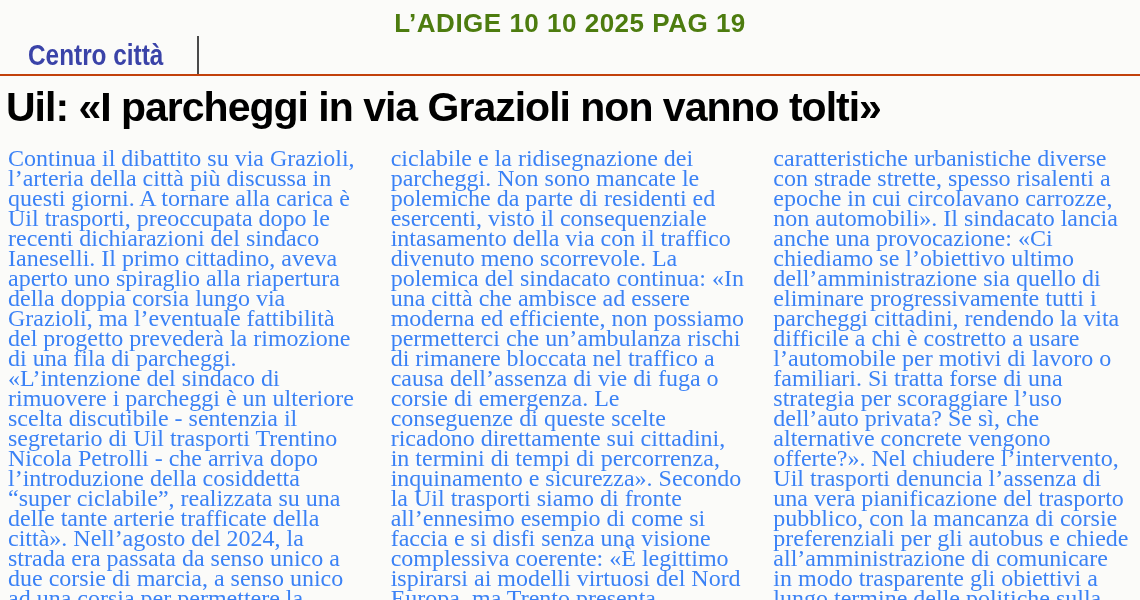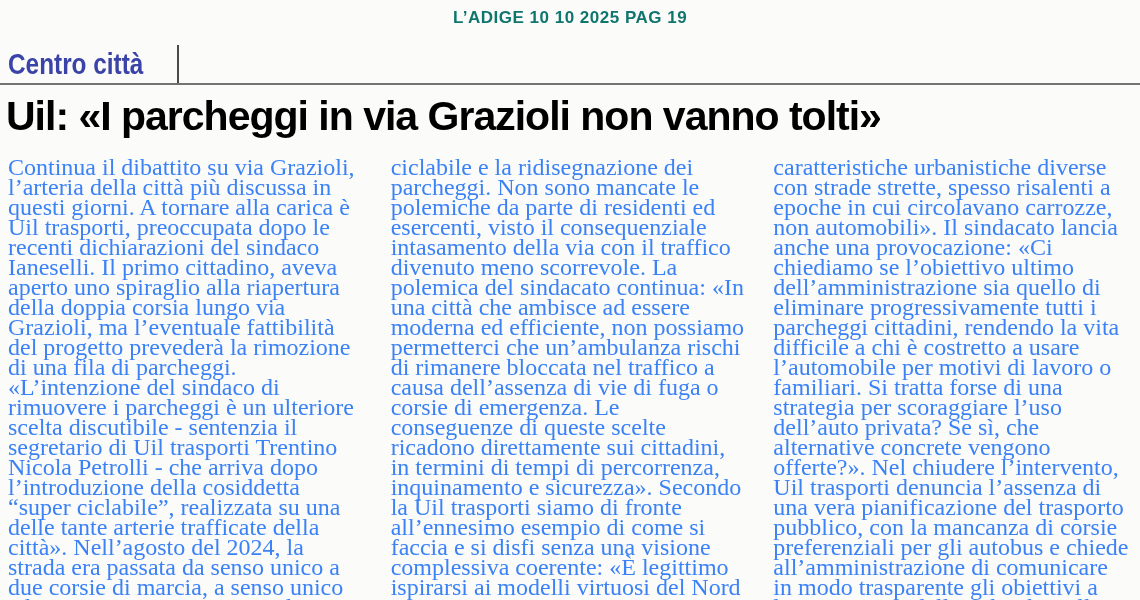--- a/index.html
+++ b/index.html
@@ -10,34 +10,35 @@
     font-family: "Liberation Serif", serif;
     position: relative;
   }
   .page { width: 1140px; height: 600px; padding: 0; }
 
   
   .source-line {
     text-align: center;
     font-family: "Liberation Sans", sans-serif;
     font-weight: bold;
-    font-size: 17px;
+    font-size: 26px;
     letter-spacing: 0.5px;
-    color: #0f766e;
+    color: #4d7c0f;
     padding-top: 8px;
     height: 34px;
   }
 
   
   .kicker-row {
     display: flex;
     align-items: stretch;
-    border-bottom: 2px solid #737373;
-    margin-top: 11px;
+    border-bottom: 2px solid #c2410c;
+    margin-top: 2px;
     height: 40px;
+    padding-left: 20px;
   }
   .kicker-cell {
     width: 179px;
     border-right: 2px solid #4a4a4a;
     padding-left: 8px;
     display: flex;
     align-items: center;
     overflow: hidden;
   }
   .kicker-text {

